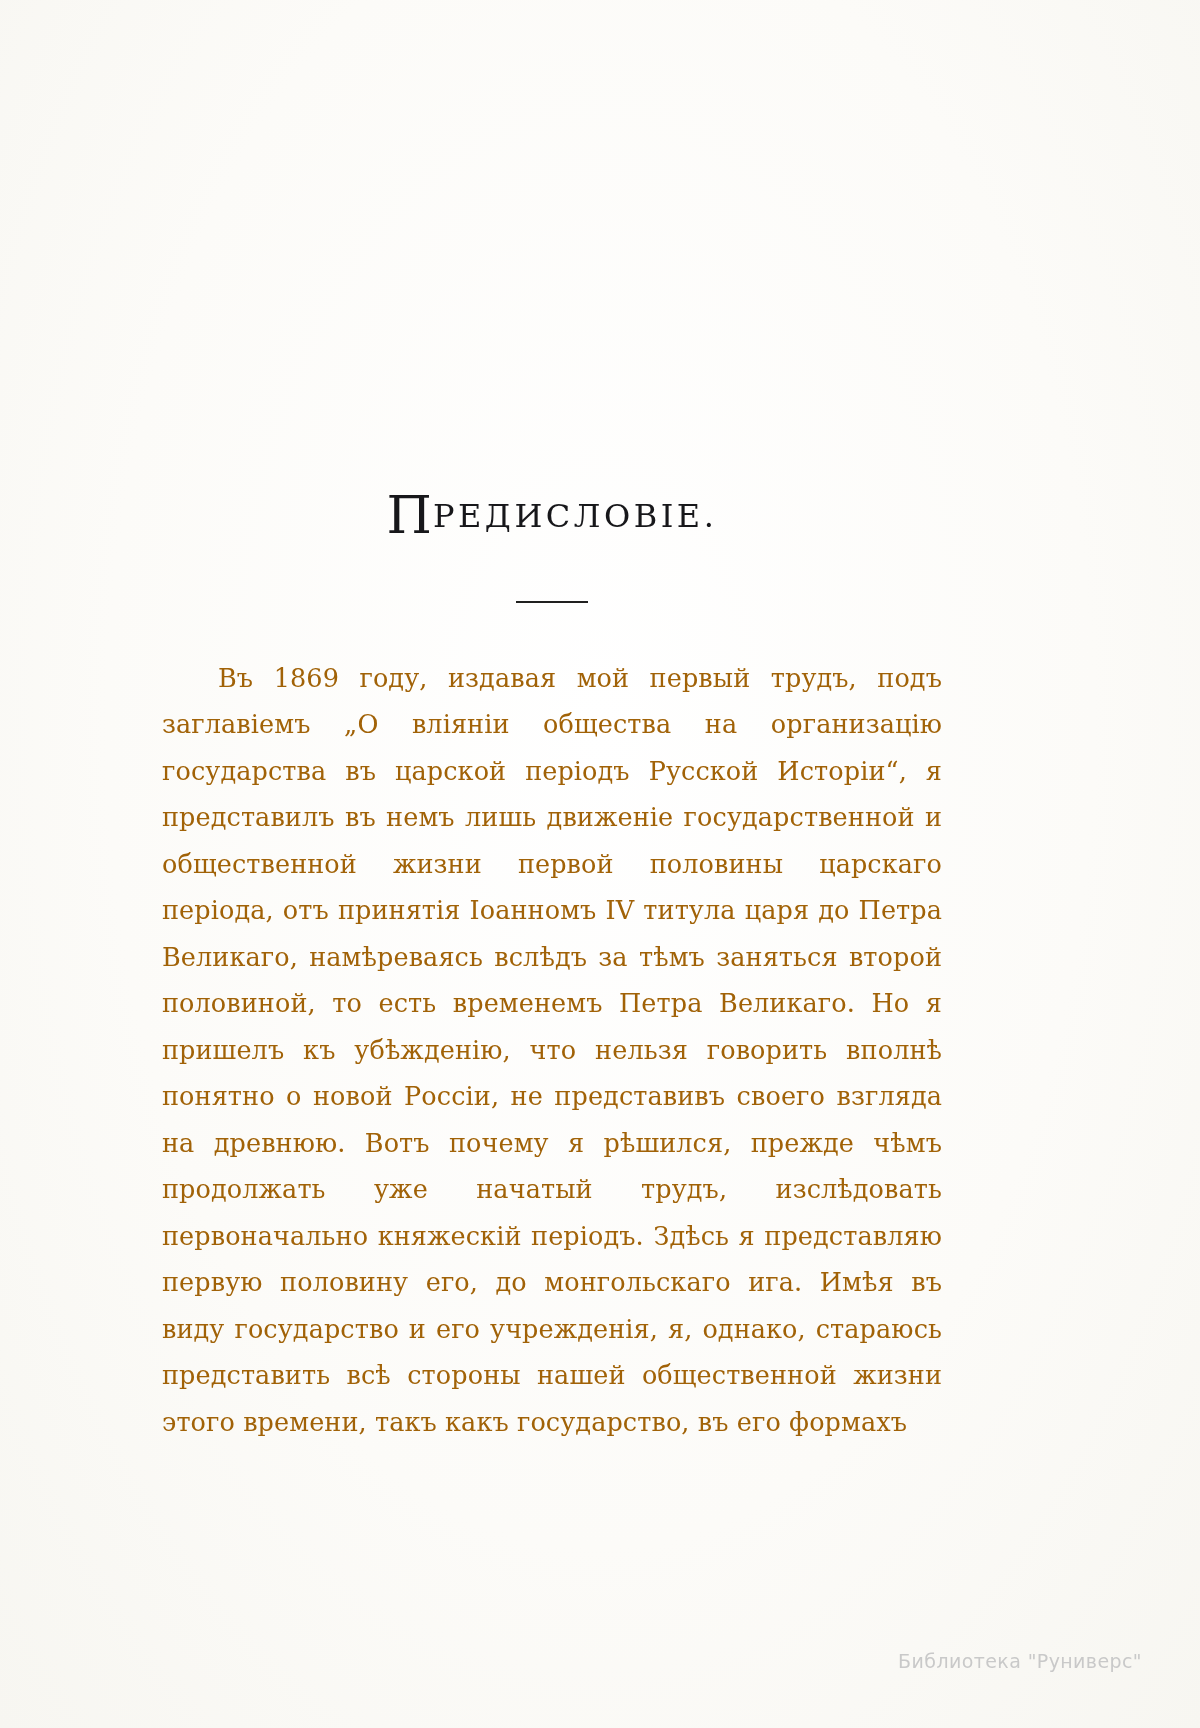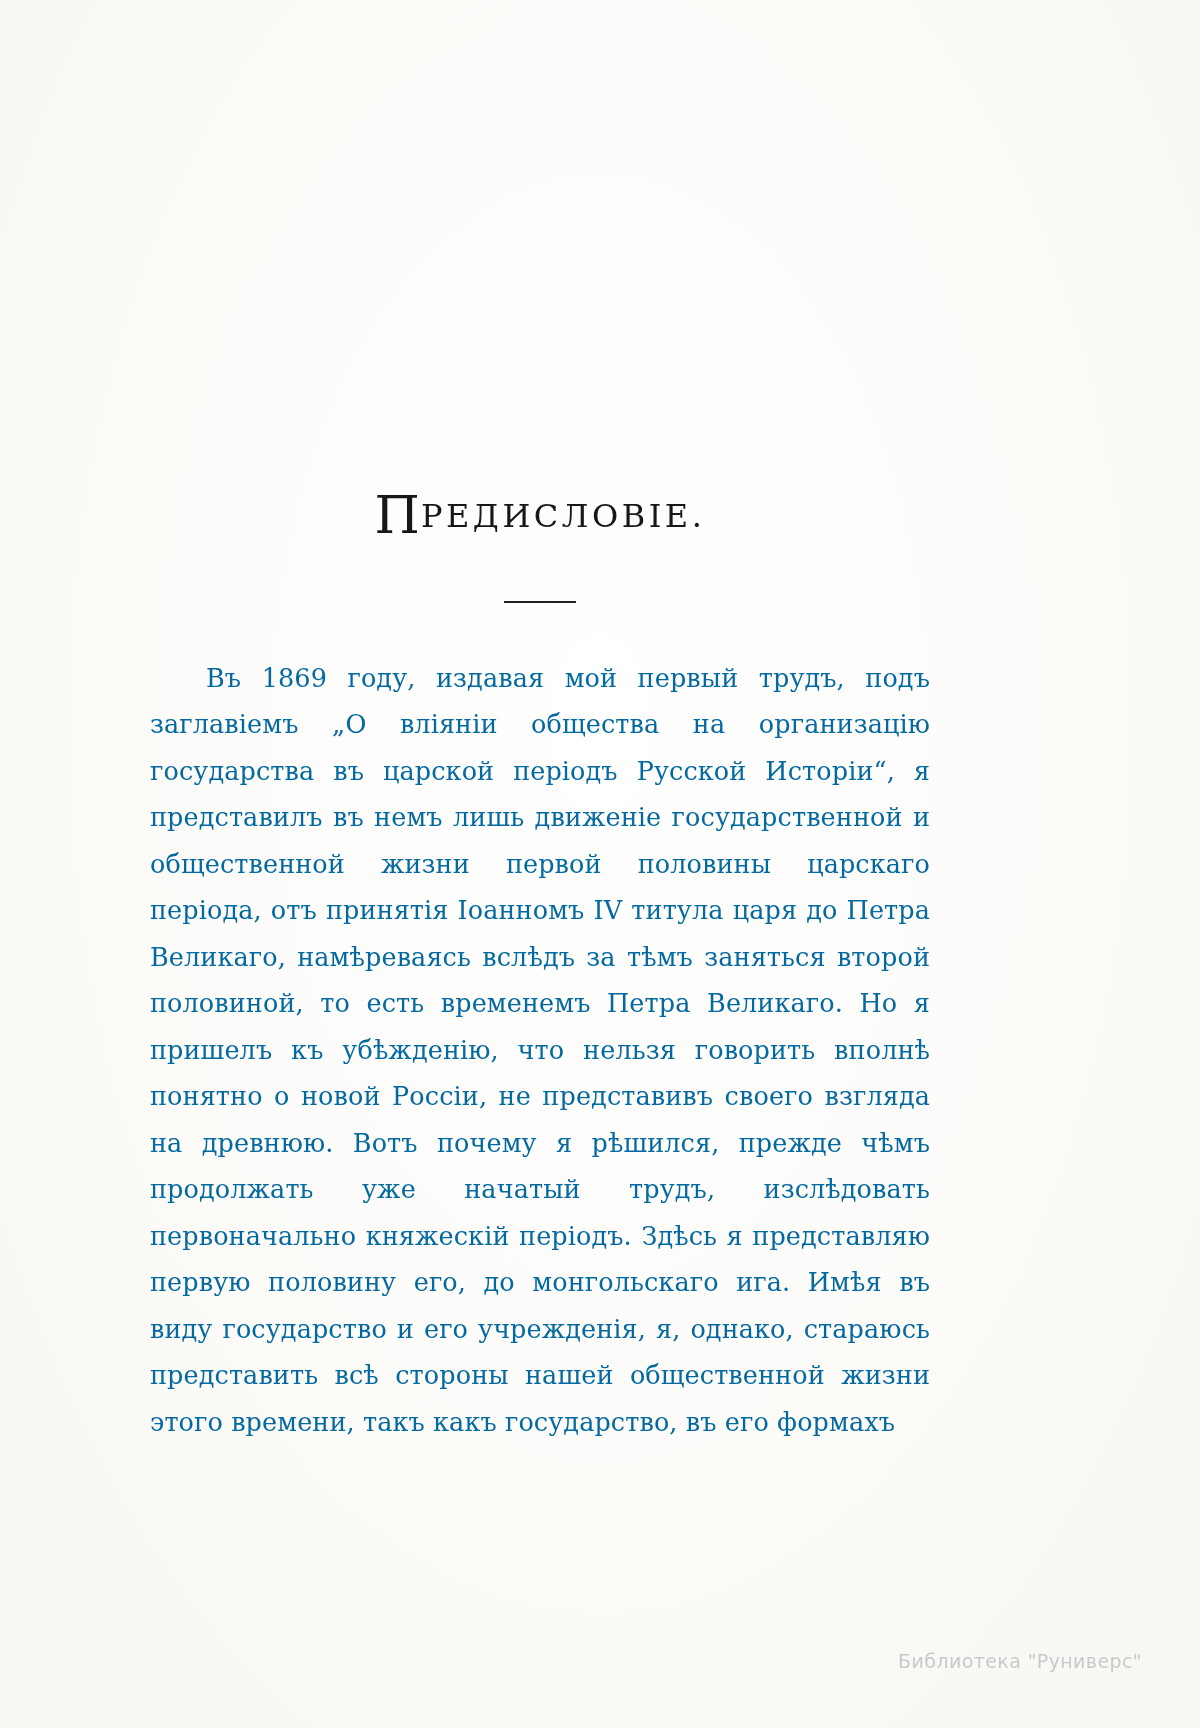--- a/index.html
+++ b/index.html
@@ -26,21 +26,21 @@
   .paper-tone {
     position: absolute;
     inset: 0;
     background:
       radial-gradient(ellipse at 50% 42%, #ffffff 0%, #fcfbf8 58%, #f7f6f1 100%);
     pointer-events: none;
   }
 
   .content {
     position: absolute;
-    left: 150px;
+    left: 162px;
     top: 0;
     width: 780px;
     height: 100%;
   }
 
   .chapter-title {
     margin: 0;
     padding-top: 492px;
     text-align: center;
     font-family: "DejaVu Serif", "Liberation Serif", serif;
@@ -68,21 +68,21 @@
     margin: 62px auto 0 auto;
   }
 
   .body-text {
     margin: 52px 0 0 0;
     font-family: "DejaVu Serif", "Liberation Serif", serif;
     font-size: 25.5px;
     line-height: 46.5px;
     text-align: justify;
     text-justify: inter-word;
-    color: #0369a1;
+    color: #a16207;
     letter-spacing: 0.1px;
     hyphens: manual;
   }
   .body-text .indent {
     display: inline-block;
     width: 56px;
   }
 
   .watermark {
     position: absolute;

